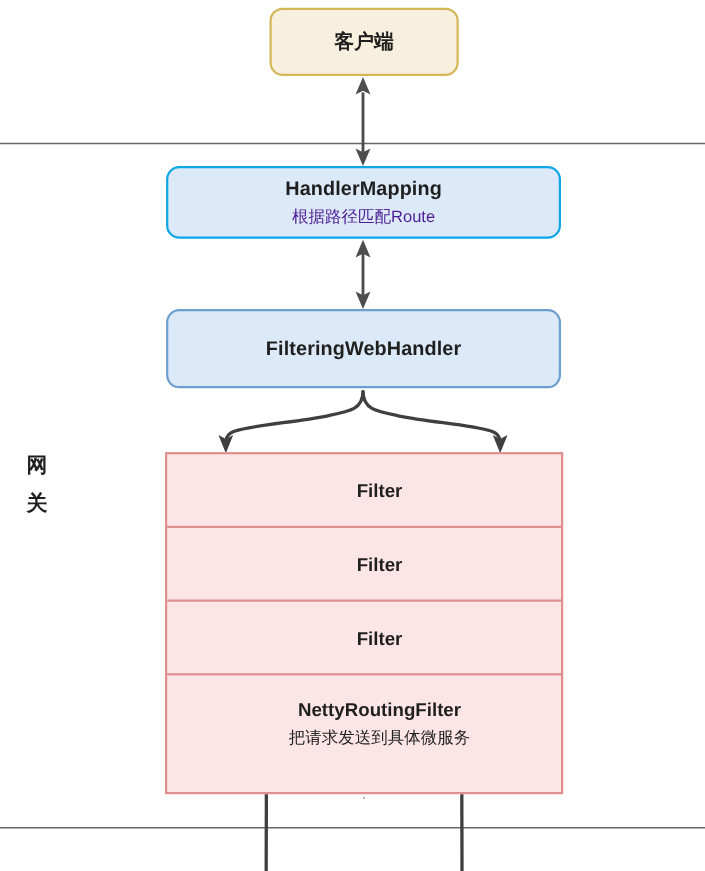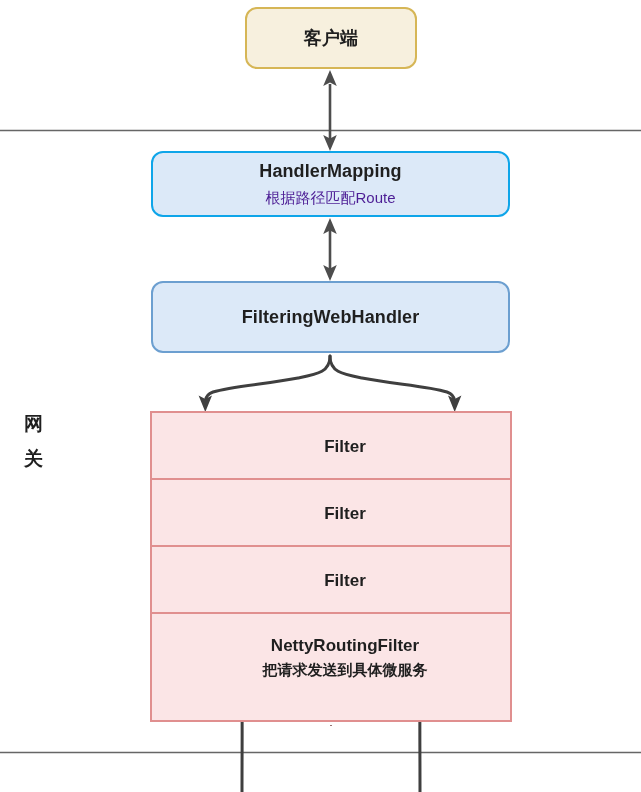--- a/index.html
+++ b/index.html
@@ -104,21 +104,20 @@
   }
   .filter-row .row-title {
     font-weight: bold;
     font-size: 17px;
     color: #1f1f1f;
   }
   .filter-row .row-sub {
     font-size: 15px;
     color: #1f1f1f;
     margin-top: 5px;
-    font-weight: bold;
   }
   .row-sep {
     position: absolute;
     left: 0;
     width: 100%;
     height: 2px;
     background: #e08f8f;
   }
 
   

